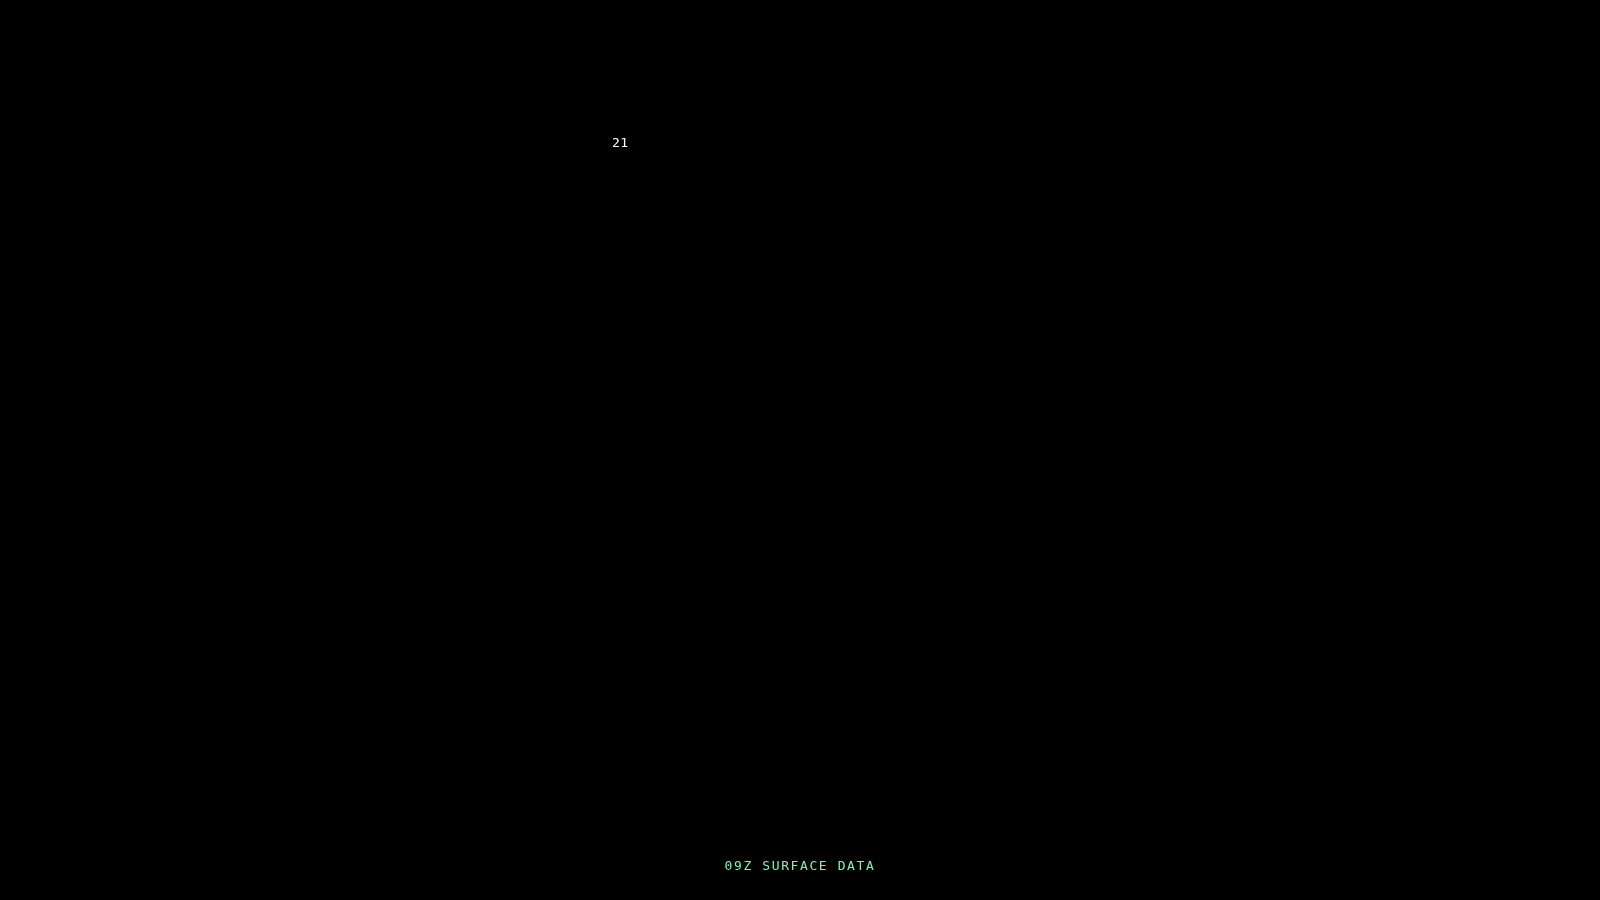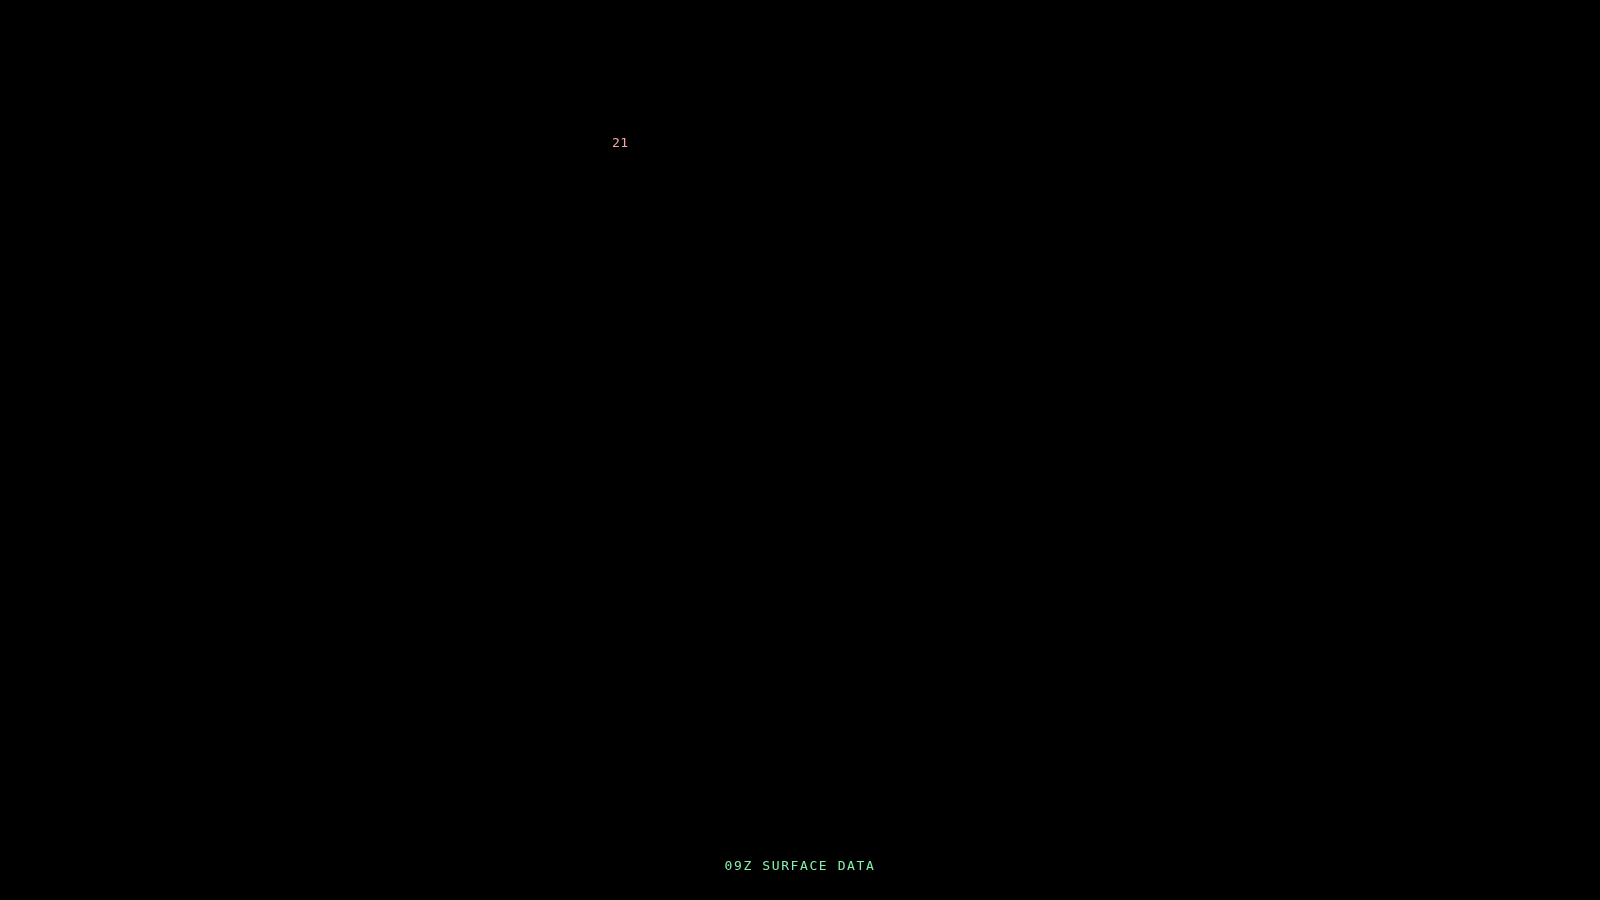--- a/index.html
+++ b/index.html
@@ -18,21 +18,21 @@
     position: relative;
     width: 1600px;
     height: 900px;
     background: #000000;
   }
   .station-obs {
     position: absolute;
     font-family: "DejaVu Sans Mono", monospace;
     font-size: 13px;
     line-height: 13px;
-    color: #fca5a5;
+    color: #ffffff;
     letter-spacing: 0.5px;
     white-space: nowrap;
   }
   .caption {
     position: absolute;
     left: 0;
     width: 1600px;
     text-align: center;
     font-family: "DejaVu Sans Mono", monospace;
     font-size: 13px;

